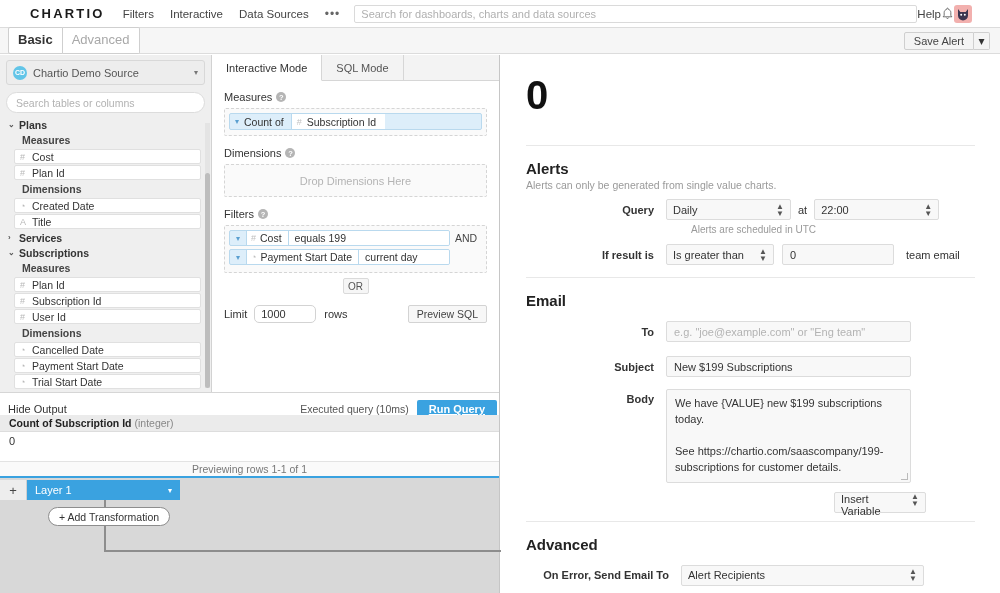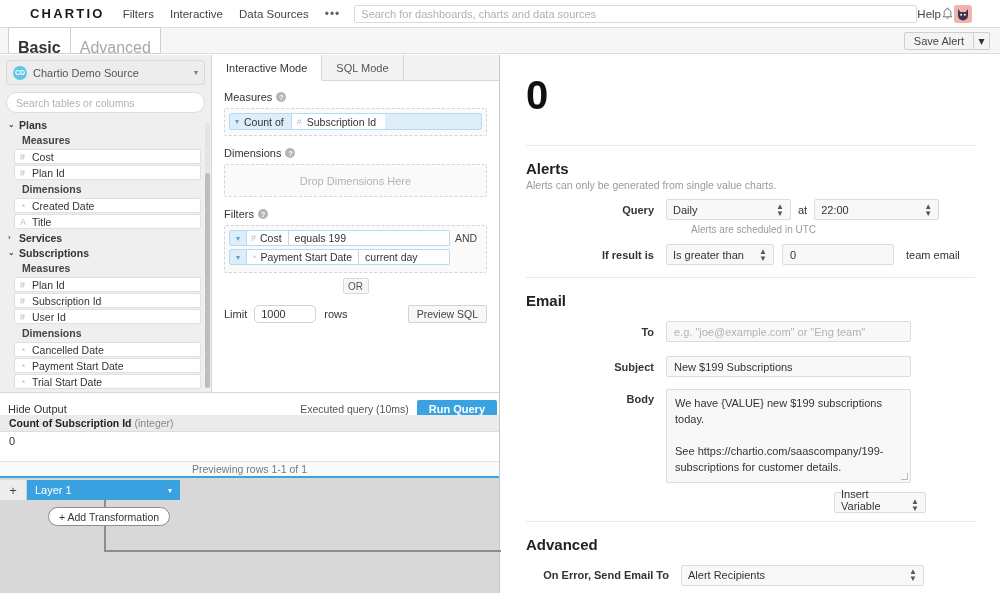--- a/index.html
+++ b/index.html
@@ -45,23 +45,23 @@
   .avatar .cat {
     position:absolute; left:2px; top:2px; width:14px; height:14px;
   }
 
   
   .modebar {
     height: 26px; background: #f6f6f6; border-bottom: 1px solid #dcdcdc;
     display: flex; align-items: center; padding: 0 8px;
   }
   .segbtn {
-    height: 27px; line-height: 15px; padding: 12px 9px;
+    height: 27px; line-height: 15px; padding: 4px 9px;
     border: 1px solid #cfcfcf; background: #fff;
-    font-size: 16px; color: #333; cursor: pointer;
+    font-size: 13px; color: #333; cursor: pointer;
   }
   .segbtn.first { border-radius: 2px 0 0 2px; font-weight: bold; }
   .segbtn.last { border-left: none; border-radius: 0 2px 2px 0; color: #a8a8a8; }
   .savealert-wrap { margin-left: auto; display: flex; padding-right: 2px; }
   .savealert {
     height: 18px; line-height: 16px; padding: 0 9px;
     border: 1px solid #cfcfcf; background: #f4f4f4;
     font-size: 11px; color: #444; border-radius: 2px 0 0 2px; cursor: pointer;
   }
   .savealert-caret {
@@ -196,21 +196,21 @@
   
   .outbar {
     position: absolute; left: 0; right: 0; top: 337px; height: 26px;
     background: #fff; border-top: 1px solid #d6d6d6; border-bottom: 1px solid #d6d6d6;
     display: flex; align-items: center; padding: 8px 2px 0 8px;
   }
   .hideout { font-size: 11px; color: #333; cursor: pointer; }
   .execq { margin-left: auto; font-size: 10.5px; color: #555; margin-right: 8px; }
   .runquery {
     background: #3aa2e0; color: #fff; font-size: 11px; font-weight: bold;
-    height: 18px; line-height: 18px; padding: 0 12px; border-radius: 2px; cursor: pointer;
+    height: 18px; line-height: 18px; padding: 0 12px; border-radius: 2px; cursor: pointer; text-decoration: underline;
   }
   .colhdr {
     position:absolute; left:0; right:0; top: 360px; height: 17px;
     background: #ebebeb; border-bottom: 1px solid #ddd;
     display:flex; align-items:center; padding-left: 9px; font-size: 10.5px;
   }
   .colhdr b { font-weight: bold; color: #222; }
   .colhdr span.t { color: #888; margin-left: 3px; }
   .cellrow {
     position:absolute; left:0; right:0; top: 377px; height: 30px; background:#fff;
@@ -281,21 +281,21 @@
     position: relative;
   }
   .bodybox .grip {
     position:absolute; right:2px; bottom:2px; width:7px; height:7px;
     border-right:1px solid #bbb; border-bottom:1px solid #bbb;
     transform: rotate(0deg);
   }
   .insertvar-row { display:flex; padding-left: 25px; margin-bottom: 8px; }
   .insertvar {
     margin-left: 308px; width: 92px; height: 21px; border:1px solid #dcdcdc;
-    background:#f8f8f8; border-radius:2px; display:flex; align-items:flex-end;
+    background:#f8f8f8; border-radius:2px; display:flex; align-items:flex-start;
     padding: 0 6px; font-size: 11px; color:#333; cursor:pointer;
   }
 </style>
 </head>
 <body>
 
 <div id="app">
 
   <div class="topnav">
     <div class="logo">CHARTIO</div>

